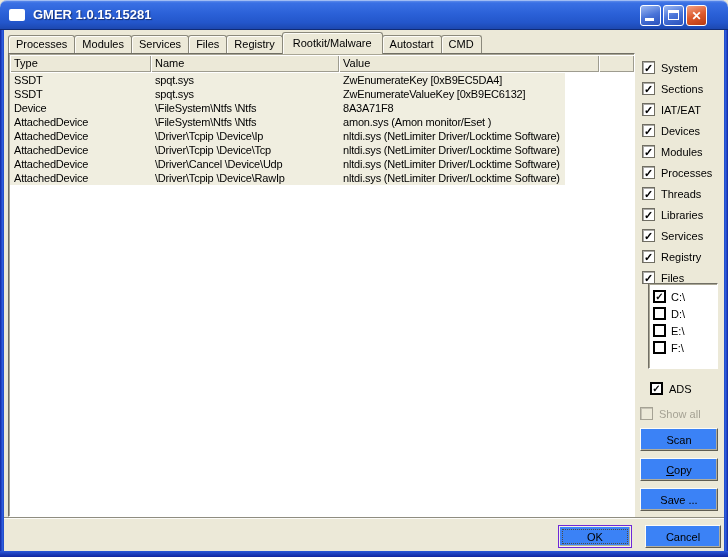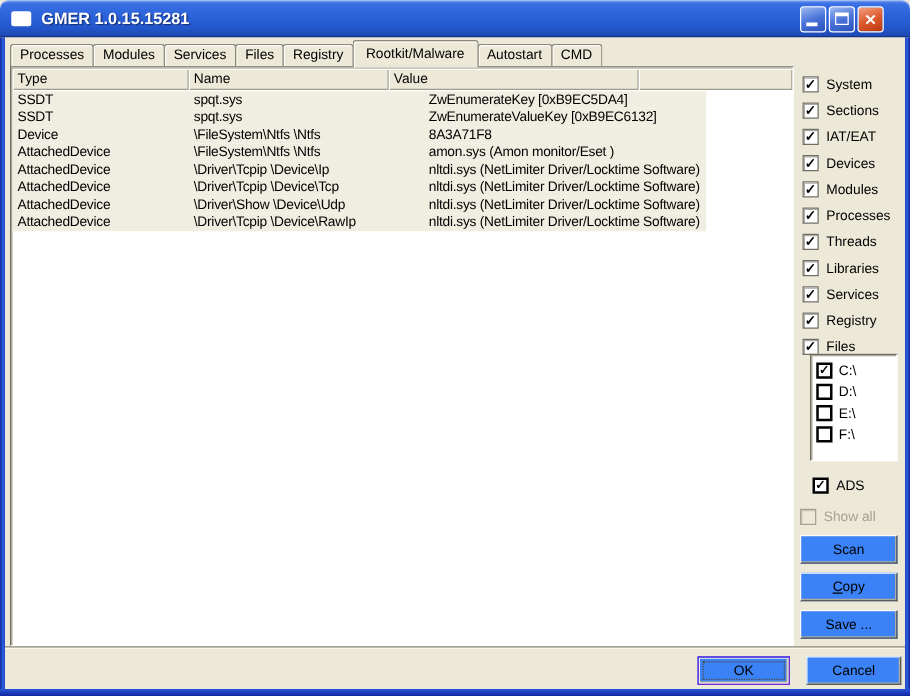--- a/index.html
+++ b/index.html
@@ -32,21 +32,21 @@
     border-radius:3px 3px 0 0;box-shadow:inset 1px 1px 0 #fdfcf8;margin-right:-1px;box-sizing:border-box;
     position:relative;white-space:nowrap;cursor:default;}
   .tab.active{height:22px;line-height:20px;z-index:3;margin-bottom:-1px;padding:0 10px;background:#ece9d8;}
 
   
   .listview{position:absolute;left:4px;top:23px;width:627px;height:464px;background:#fff;box-sizing:border-box;
     border:1px solid;border-color:#716f64 #fff #fff #716f64;box-shadow:inset 1px 1px 0 #a9a695;overflow:hidden;}
   .lv-header{display:flex;height:17px;margin:1px 0 0 1px;}
   .hseg{box-sizing:border-box;background:#ece9d8;line-height:17px;padding-left:4px;white-space:nowrap;overflow:hidden;
     box-shadow:inset 1px 1px 0 #fff,inset -1px -1px 0 #9e9c8f;cursor:default;}
-  .hseg.w-type{width:141px}.hseg.w-name{width:160px}.hseg.w-value{width:200px}.hseg.w-blank{flex:1}
+  .hseg.w-type{width:141px}.hseg.w-name{width:188px}.hseg.w-value{width:260px}.hseg.w-blank{flex:1}
   .lv-rows{margin:1px 0 0 1px;}
   .lv-row{display:flex;height:14px;line-height:14px;width:555px;background:#f0eee0;cursor:default;}
   .cell{box-sizing:border-box;padding-left:4px;white-space:nowrap;overflow:hidden;letter-spacing:-0.2px;}
   .cell.w-type{width:141px}.cell.w-name{width:188px}.cell.w-value{flex:1}
 
   
   .scan-options{position:absolute;left:638px;top:31px;}
   .opt{display:flex;align-items:center;height:13px;margin-bottom:8px;cursor:default;}
   .cb{width:13px;height:13px;box-sizing:border-box;background:#fff;border:1px solid #6f6d62;
     box-shadow:inset 1px 1px 0 rgba(70,68,60,.45);display:flex;align-items:center;justify-content:center;flex:none;}
@@ -155,21 +155,21 @@
           <div class="cell w-name">\Driver\Tcpip \Device\Ip</div>
           <div class="cell w-value">nltdi.sys (NetLimiter Driver/Locktime Software)</div>
         </div>
         <div class="lv-row">
           <div class="cell w-type">AttachedDevice</div>
           <div class="cell w-name">\Driver\Tcpip \Device\Tcp</div>
           <div class="cell w-value">nltdi.sys (NetLimiter Driver/Locktime Software)</div>
         </div>
         <div class="lv-row">
           <div class="cell w-type">AttachedDevice</div>
-          <div class="cell w-name">\Driver\Show \Device\Udp</div>
+          <div class="cell w-name">\Driver\Cancel \Device\Udp</div>
           <div class="cell w-value">nltdi.sys (NetLimiter Driver/Locktime Software)</div>
         </div>
         <div class="lv-row">
           <div class="cell w-type">AttachedDevice</div>
           <div class="cell w-name">\Driver\Tcpip \Device\RawIp</div>
           <div class="cell w-value">nltdi.sys (NetLimiter Driver/Locktime Software)</div>
         </div>
       </div>
     </div>
 

